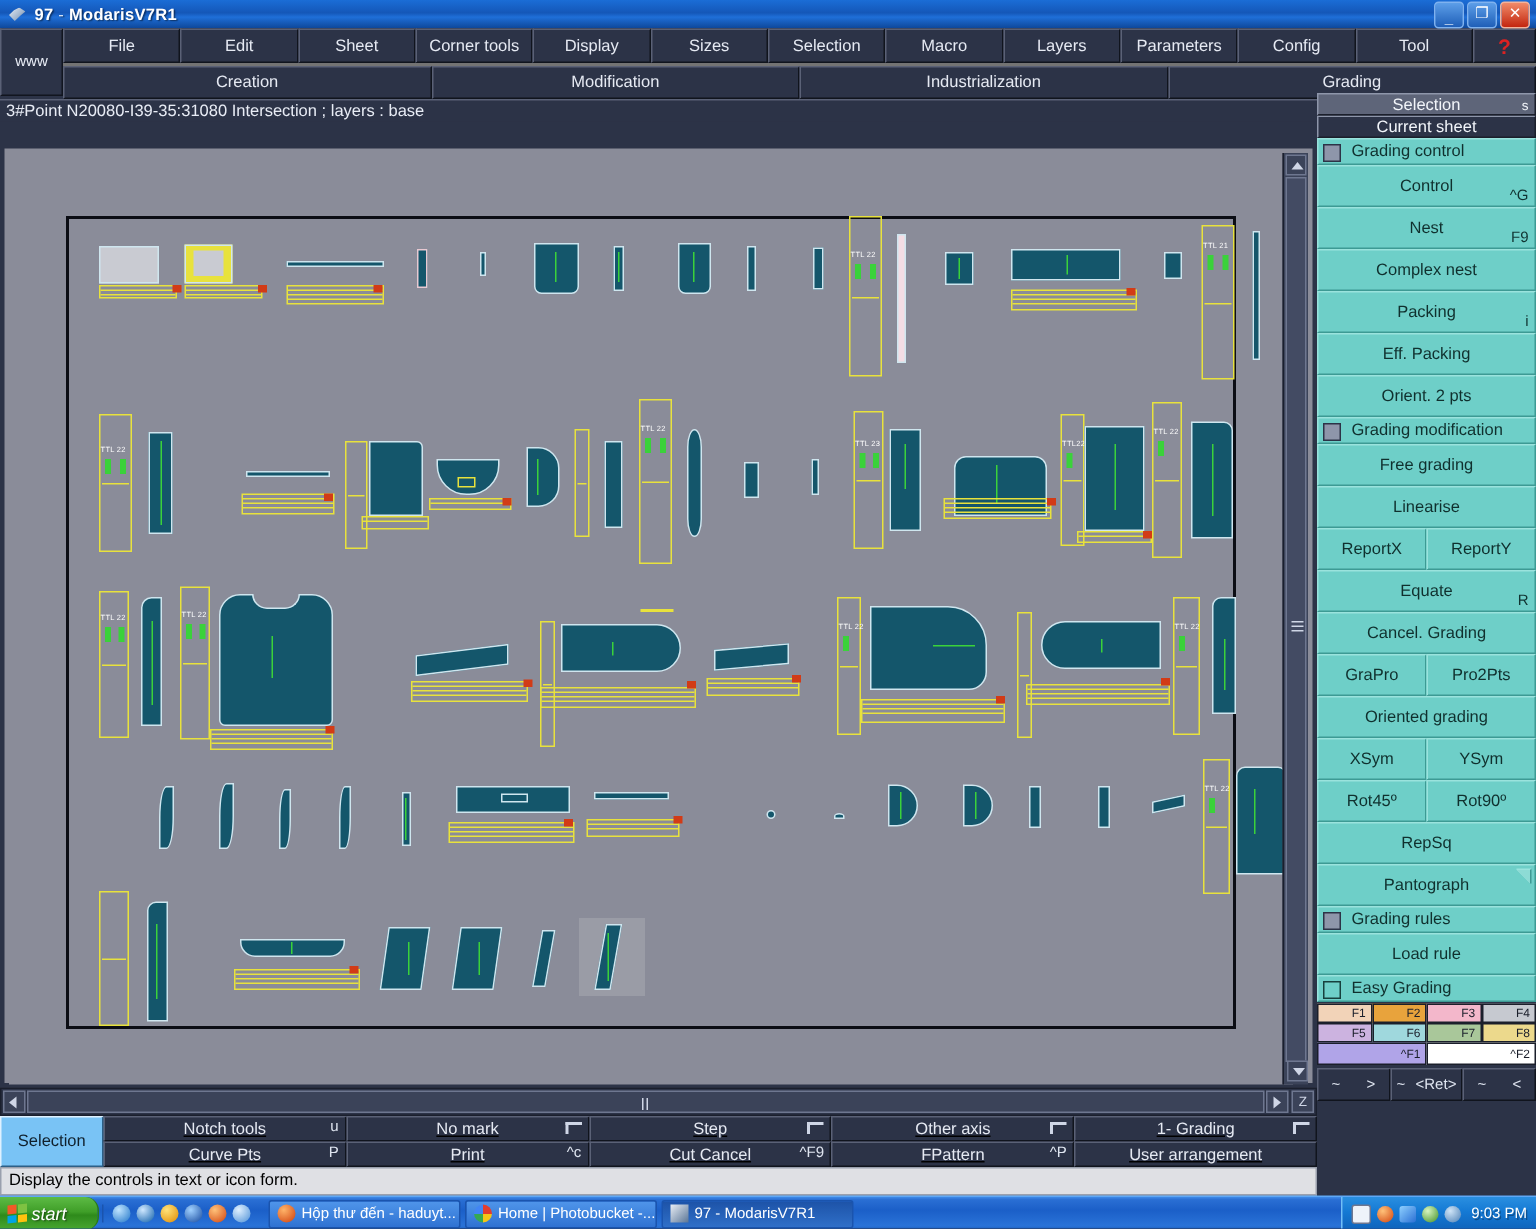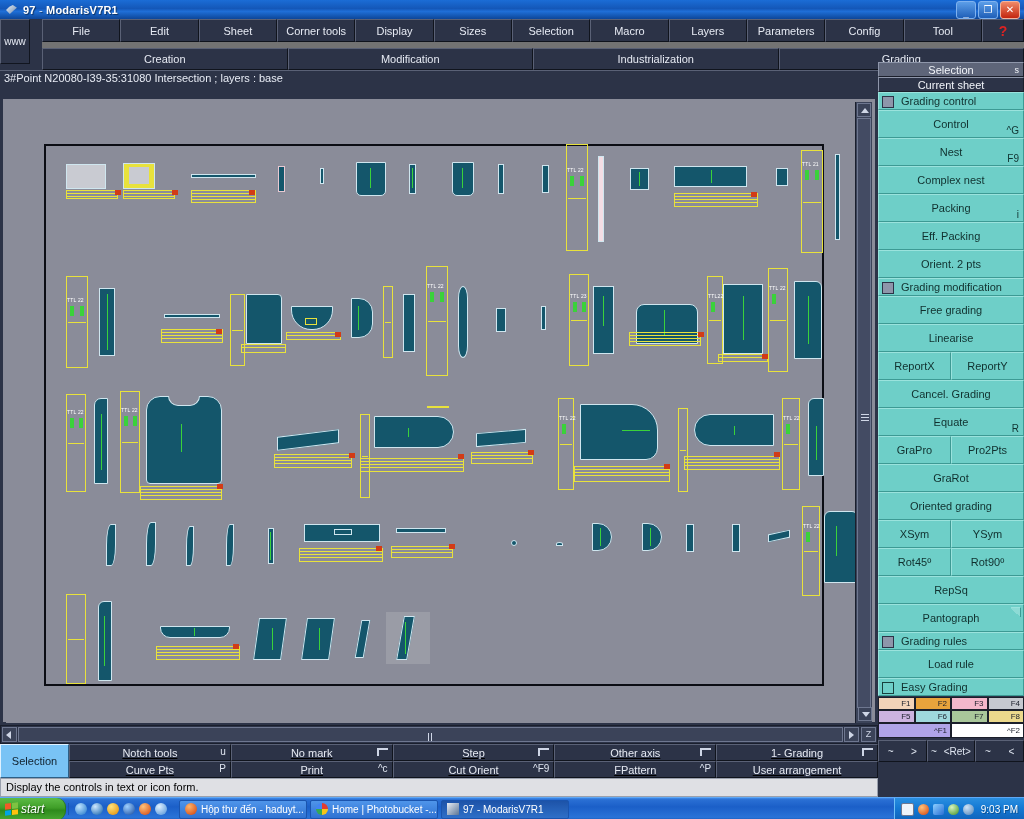--- a/index.html
+++ b/index.html
@@ -17,22 +17,22 @@
   .tb-title{font-weight:bold;font-size:11px;text-shadow:1px 1px 1px rgba(0,0,0,.5);letter-spacing:.2px;}
   .tb-title .dim{font-weight:normal;color:#d6e4f7;}
   .tb-btns{margin-left:auto;display:flex;gap:2px;padding-right:2px;}
   .tb-btn{width:18px;height:16px;border:1px solid #7fb2ef;border-radius:3px;
           background:linear-gradient(180deg,#5c9ee8,#1f5fb8);position:relative;}
   .tb-btn.close{background:linear-gradient(180deg,#f08a68,#c3260f);border-color:#f3b39c;}
   .tb-btn i{position:absolute;left:0;right:0;top:0;bottom:0;color:#fff;font-style:normal;
             font-size:10px;line-height:15px;text-align:center;font-weight:bold;}
 
   
-  .menurow{display:flex;height:23px;background:#2c3347;border-bottom:6px solid #737373;}
-  .www{width:30px;height:45px;background:#2c3347;border:1px solid #5a6176;border-right-color:#11151f;
+  .menurow{display:flex;height:23px;background:#2c3347;border-bottom:2px solid #737373;}
+  .www{width:42px;height:45px;background:#2c3347;border:1px solid #5a6176;border-right-color:#11151f;
        border-bottom-color:#11151f;color:#e8ecf5;display:flex;align-items:center;justify-content:center;
        font-size:10px;position:absolute;left:0;top:19px;box-sizing:border-box;}
   .menuitem{flex:1;border:1px solid #5a6176;border-right-color:#10141d;border-bottom-color:#10141d;
             margin:0;display:flex;align-items:center;justify-content:center;color:#e6eaf3;font-size:11px;
             box-sizing:border-box;background:#2c3347;}
   .menuitem.help{flex:0 0 42px;color:#d22;font-weight:bold;font-size:14px;}
   .subrow{display:flex;height:22px;background:#2c3347;}
   .subitem{flex:1;border:1px solid #5a6176;border-right-color:#10141d;border-bottom-color:#10141d;
            display:flex;align-items:center;justify-content:center;color:#e6eaf3;font-size:11px;
            box-sizing:border-box;}
@@ -666,21 +666,21 @@
       <div class="btmrow">
         <div class="bcell">
           <span>Curve Pts</span>
           <span class="hk">P</span>
         </div>
         <div class="bcell">
           <span>Print</span>
           <span class="hk">^c</span>
         </div>
         <div class="bcell">
-          <span>Cut Orient</span>
+          <span>Cut Cancel</span>
           <span class="hk">^F9</span>
         </div>
         <div class="bcell">
           <span>FPattern</span>
           <span class="hk">^P</span>
         </div>
         <div class="bcell">
           <span>User arrangement</span>
         </div>
       </div>
@@ -736,36 +736,33 @@
       </div>
       <div class="prow">
         <div class="pbtn">
             <span>ReportX</span>
           </div>
         <div class="pbtn">
             <span>ReportY</span>
           </div>
       </div>
       <div class="pbtn">
-        <span>Cancel. Grading</span>
-      </div>
-      <div class="pbtn">
         <span>Equate</span>
         <span class="hk">R</span>
+      </div>
+      <div class="pbtn">
+        <span>Cancel. Grading</span>
       </div>
       <div class="prow">
         <div class="pbtn">
             <span>GraPro</span>
           </div>
         <div class="pbtn">
             <span>Pro2Pts</span>
           </div>
-      </div>
-      <div class="pbtn">
-        <span>GraRot</span>
       </div>
       <div class="pbtn">
         <span>Oriented grading</span>
       </div>
       <div class="prow">
         <div class="pbtn">
             <span>XSym</span>
           </div>
         <div class="pbtn">
             <span>YSym</span>

